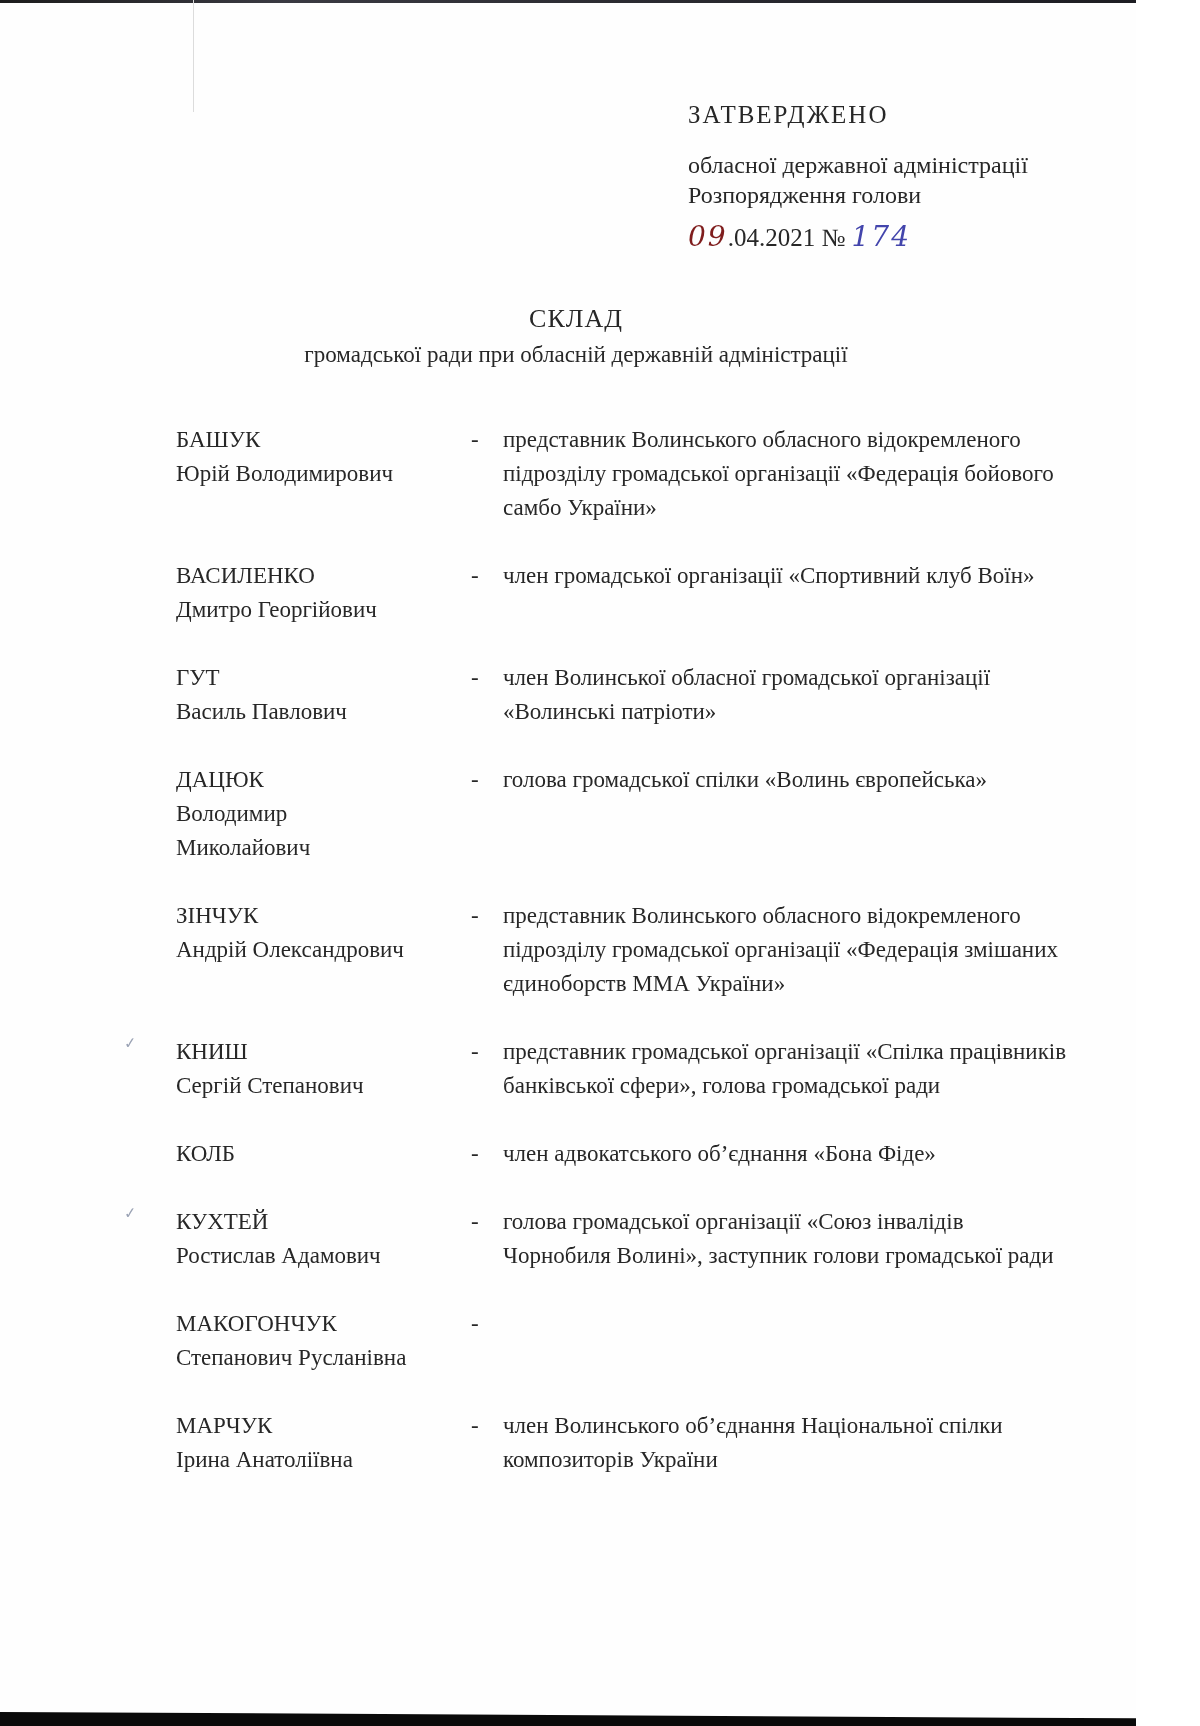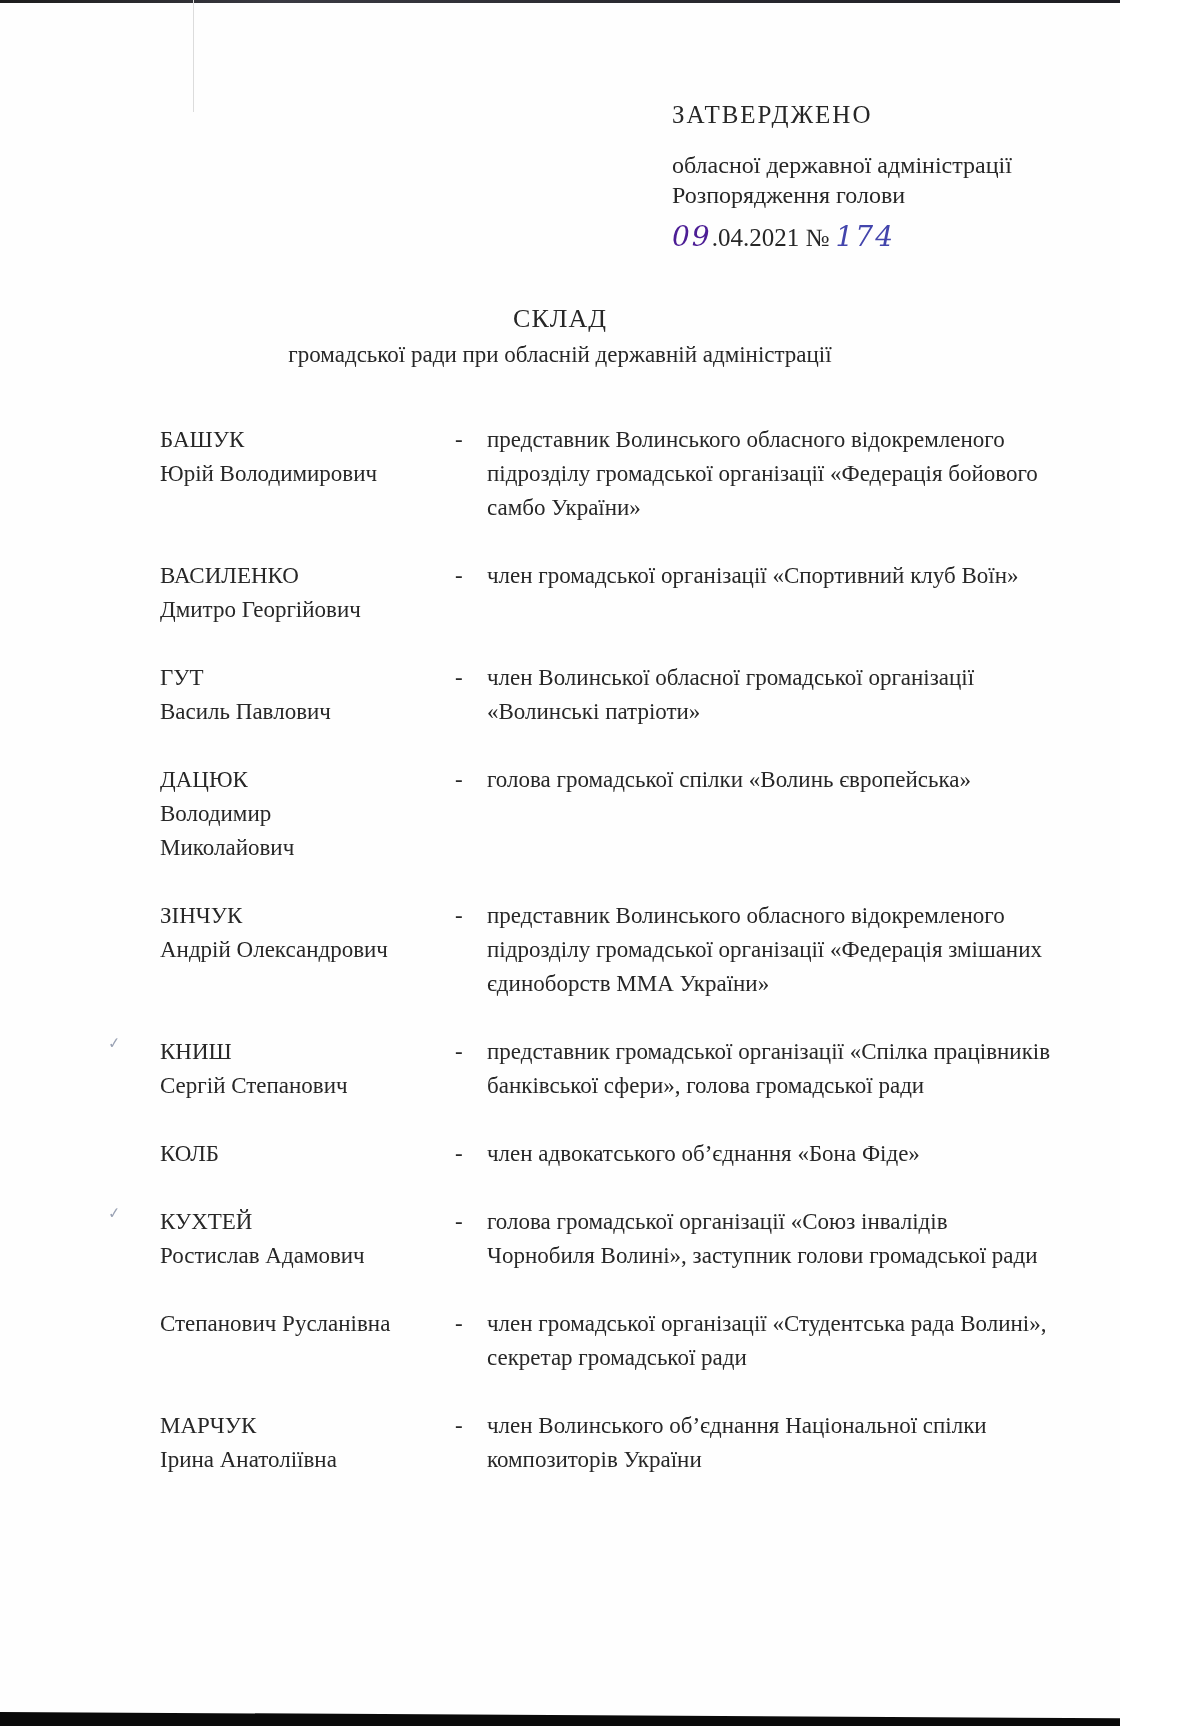--- a/index.html
+++ b/index.html
@@ -8,20 +8,21 @@
     background: #ffffff;
   }
   .page {
     position: relative;
     width: 1120px;
     height: 1726px;
     background: #fefefe;
     overflow: hidden;
     font-family: "Liberation Serif", serif;
     color: #272727;
+    padding-left: 16px;
   }
   
   .top-edge-line {
     position: absolute;
     top: 0; left: 0;
     width: 100%;
     height: 3px;
     background: linear-gradient(to right, #1c1c1c, #3a3a42 25%, #2b2b31 55%, #24242a 80%, #1d1d22);
   }
   .left-vline {
@@ -131,21 +132,21 @@
   <div class="top-edge-line"></div>
   <div class="left-vline"></div>
 
   <header class="approval">
     <div class="approved-label">ЗАТВЕРДЖЕНО</div>
     <div class="order-lines">
       <div>обласної державної адміністрації</div>
       <div>Розпорядження голови</div>
     </div>
     <div class="date-line">
-      <span class="handwriting" style="color: #4c1d95;">09</span><span>.04.2021</span>
+      <span class="handwriting" style="color: #7f1d1d;">09</span><span>.04.2021</span>
       <span>№</span>
       <span class="handwriting hw-number" style="color: rgb(67, 69, 172);">174</span>
     </div>
   </header>
 
   <h1 class="doc-title">СКЛАД</h1>
   <div class="doc-subtitle">громадської ради при обласній державній адміністрації</div>
 
   <main class="members">
   <div class="member-row">
@@ -224,24 +225,24 @@
       <div class="member-surname">КУХТЕЙ</div>
       <div class="member-given">Ростислав Адамович</div>
     </div>
     <div class="dash">-</div>
     <div class="member-role">голова громадської організації «Союз інвалідів Чорнобиля Волині», заступник голови громадської ради</div>
   </div>
 
   <div class="member-row">
     <span class="check" style="color: rgb(154, 162, 180);"></span>
     <div class="member-name-col">
+      <div class="member-surname">МАКОГОНЧУК</div>
       <div class="member-given">Степанович Русланівна</div>
     </div>
     <div class="dash">-</div>
-    <div class="member-role">член громадської організації «Студентська рада Волині», секретар громадської ради</div>
   </div>
 
   <div class="member-row">
     <span class="check" style="color: rgb(154, 162, 180);"></span>
     <div class="member-name-col">
       <div class="member-surname">МАРЧУК</div>
       <div class="member-given">Ірина Анатоліївна</div>
     </div>
     <div class="dash">-</div>
     <div class="member-role">член Волинського об’єднання Національної спілки композиторів України</div>

